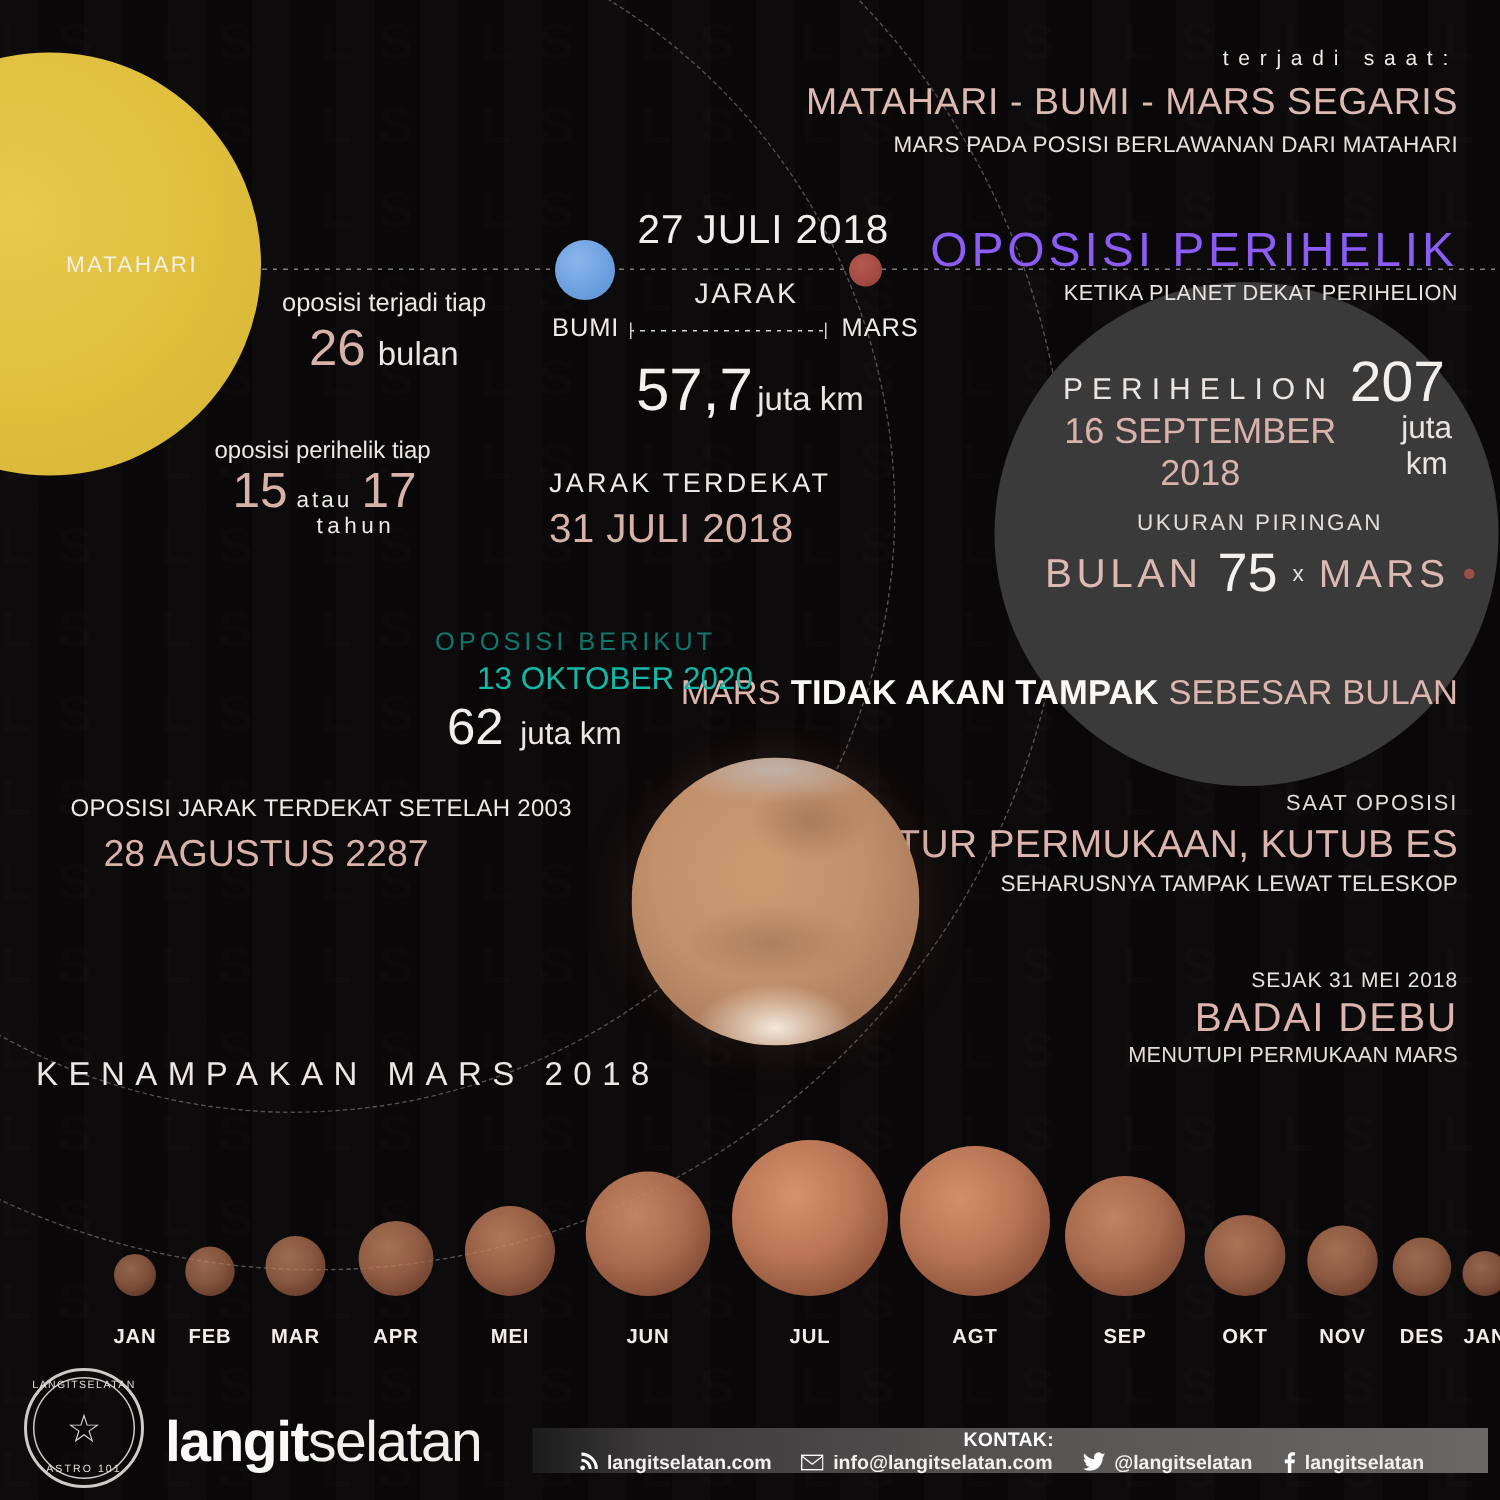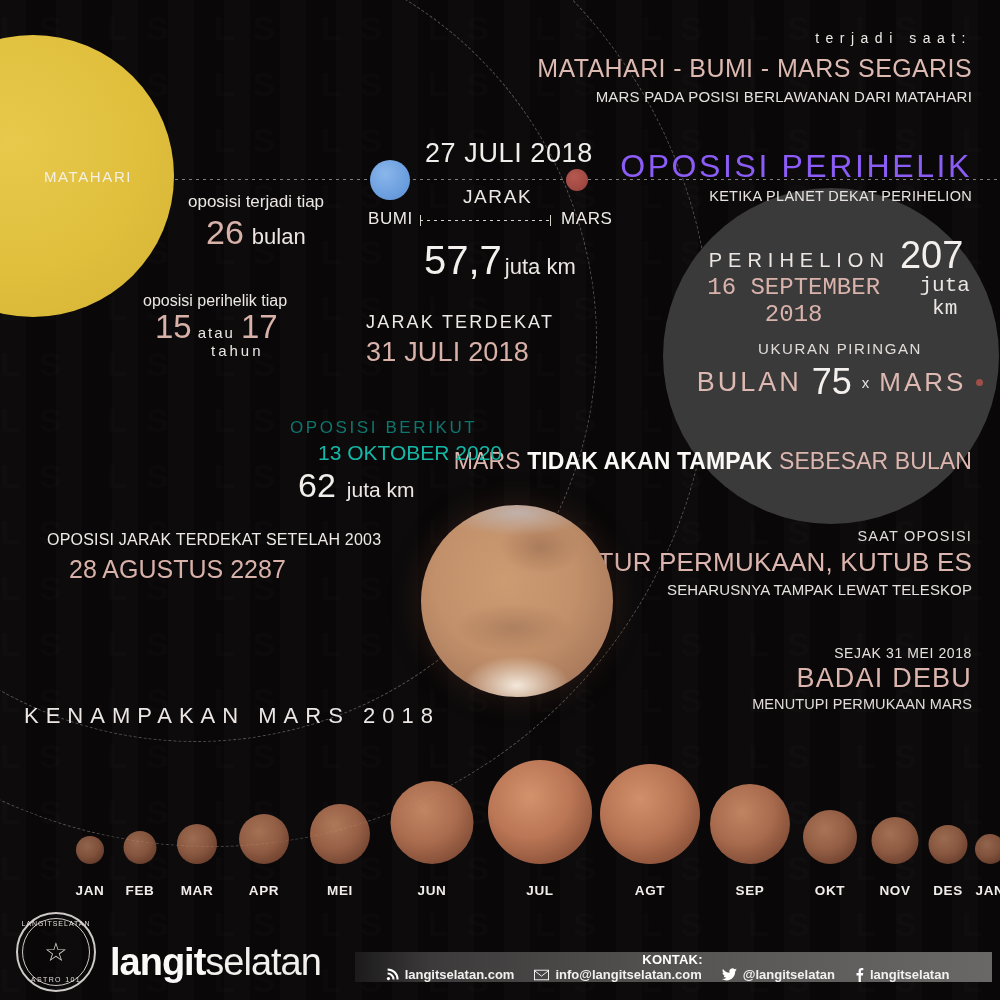--- a/index.html
+++ b/index.html
@@ -84,21 +84,21 @@
   #hdr-line2{font-size:15px;letter-spacing:.2px;color:#e6e1de;margin-top:5px;}
 
   #perihelik{position:absolute;right:28px;top:148px;text-align:right;}
   #perihelik .h{font-size:32px;letter-spacing:2.6px;color:#8b5cf6;}
   #perihelik .s{font-size:14.5px;letter-spacing:.3px;color:#e7e2df;margin-top:3px;}
 
   #perihelion-blk{position:absolute;left:690px;top:238px;width:292px;text-align:center;}
   #perihelion-blk .row1{display:flex;align-items:flex-end;justify-content:center;gap:10px;}
   #perihelion-blk .pword{font-size:20px;letter-spacing:6px;color:#ece6e3;}
   #perihelion-blk .bignum{font-size:38px;line-height:.9;color:#f3efec;font-weight:300;}
-  #perihelion-blk .row2{display:flex;align-items:flex-start;justify-content:space-between;gap:10px;margin-top:2px;font-family:Liberation Mono, monospace;}
+  #perihelion-blk .row2{display:flex;align-items:flex-start;justify-content:space-between;gap:10px;margin-top:2px;}
   #perihelion-blk .pdate{font-size:24px;color:#d9b3ab;}
   #perihelion-blk .punit{font-size:21px;color:#eae5e2;font-weight:300;}
 
   #piringan{position:absolute;left:690px;top:340px;width:300px;text-align:center;}
   #piringan .cap{font-size:15px;letter-spacing:1.6px;color:#e2dcd9;}
   #piringan .row{display:flex;align-items:center;justify-content:center;gap:10px;margin-top:4px;}
   #piringan .bulan{font-size:27px;letter-spacing:3px;color:#ddb9b1;}
   #piringan .n75{font-size:36px;color:#f4f0ed;font-weight:300;}
   #piringan .xm{font-size:15px;color:#e6e0dd;}
   #piringan .mars{font-size:26px;letter-spacing:3px;color:#ddb9b1;}

